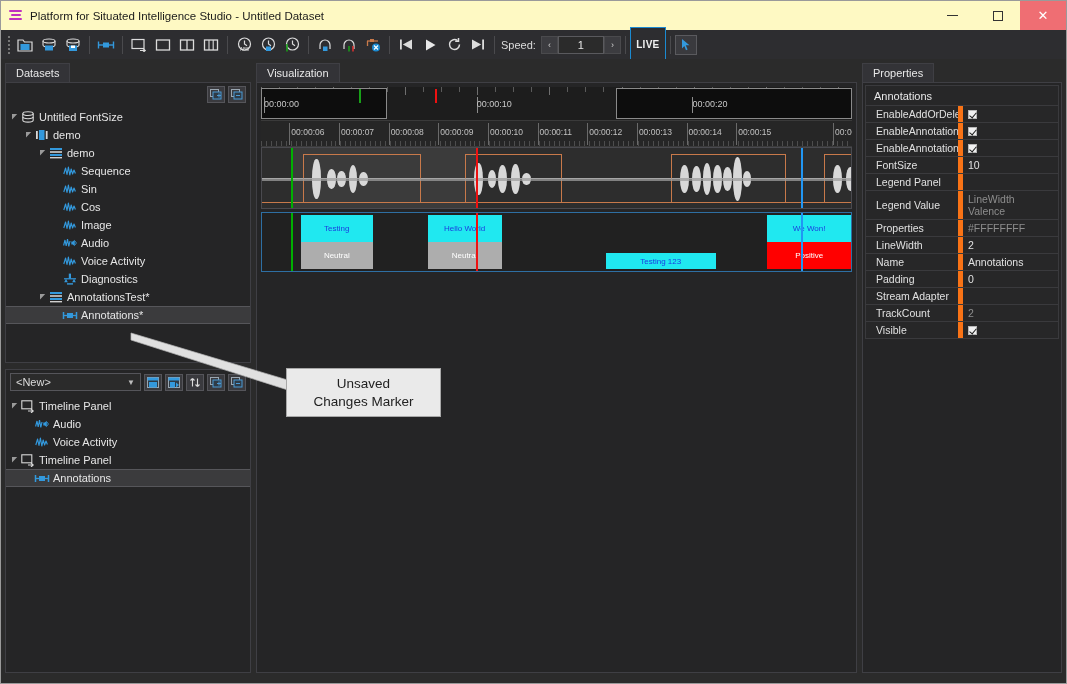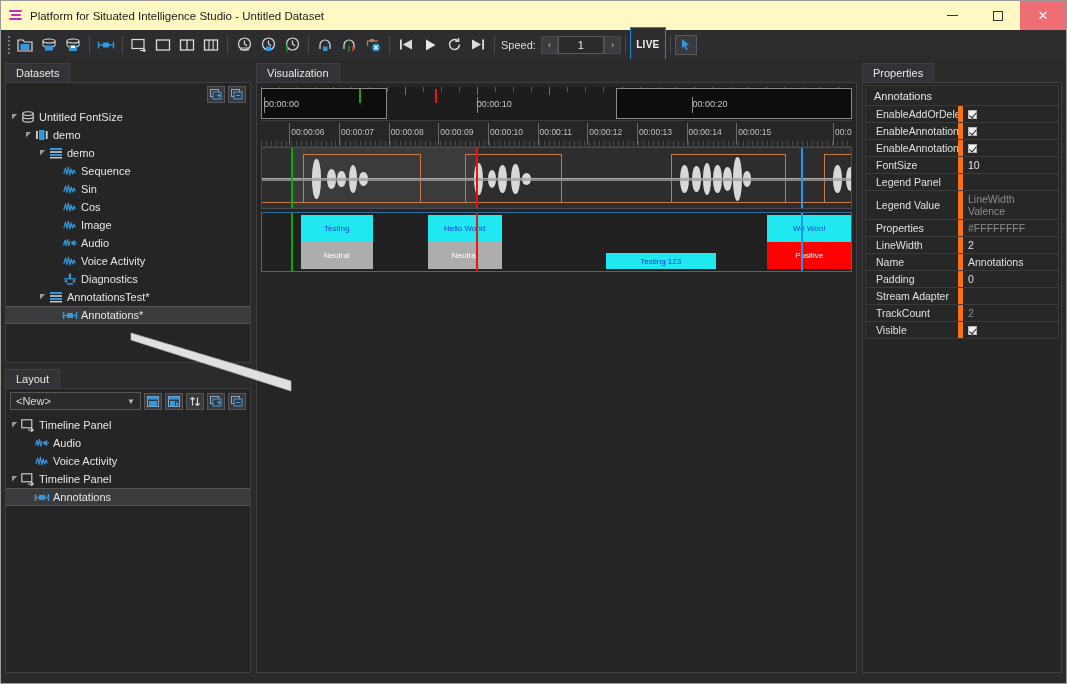--- a/index.html
+++ b/index.html
@@ -537,23 +537,20 @@
                     <rect x="5" y="3" width="6" height="5" fill="#3399dd"></rect>
                   </svg>
                 </span>
                 <span class="tlabel">Annotations*</span>
               </div>
             </div>
         </div>
       </div>
 
       <div class="panel" style="flex:1 1 auto;">
-        <div class="panel-tabrow">
-          <div class="panel-tab">Layout</div>
-        </div>
         <div class="panel-box">
           <div class="lay-toolbar">
             <div class="lay-combo">
               <span>&lt;New&gt;</span>
               <span class="chev">▼</span>
             </div>
             <div class="sq-btn">
               <svg width="12" height="11" viewBox="0 0 12 11">
                   <rect x="0.5" y="0.5" width="11" height="10" fill="#2f3b46" stroke="#9aa6b0" stroke-width="1"></rect>
                   <rect x="0.5" y="0.5" width="11" height="3" fill="#3399dd"></rect>
@@ -994,14 +991,18 @@
       </div>
     </div>
   </div>
 
   <div class="bottom-strip"></div>
 
   <svg class="callout-line" width="1067" height="684" style="left:0;top:0;">
     <polygon points="130,332 290,380 290,390 130,339" fill="#e0e0e0" stroke="#b5b5b5" stroke-width="0.7"></polygon>
   </svg>
 
+  <div class="callout">
+    <div>Unsaved</div>
+    <div>Changes Marker</div>
+  </div>
 
 </div>
 
 </body></html>

